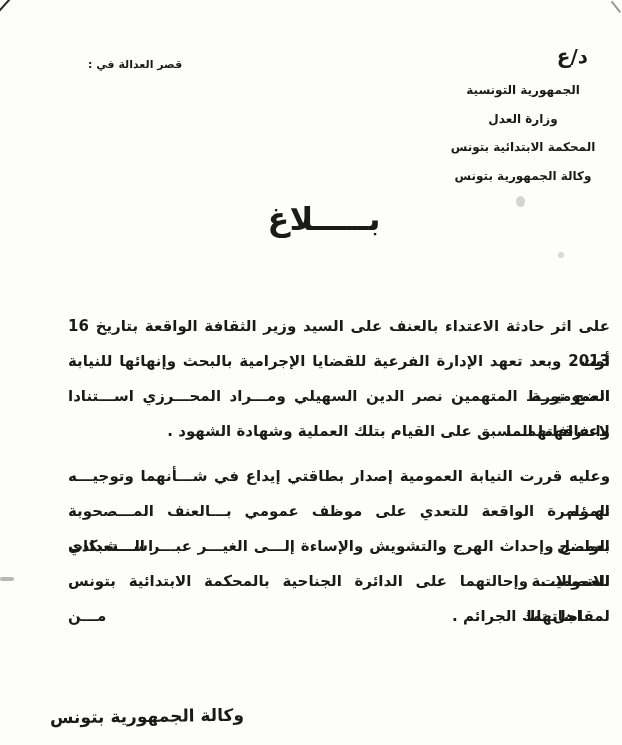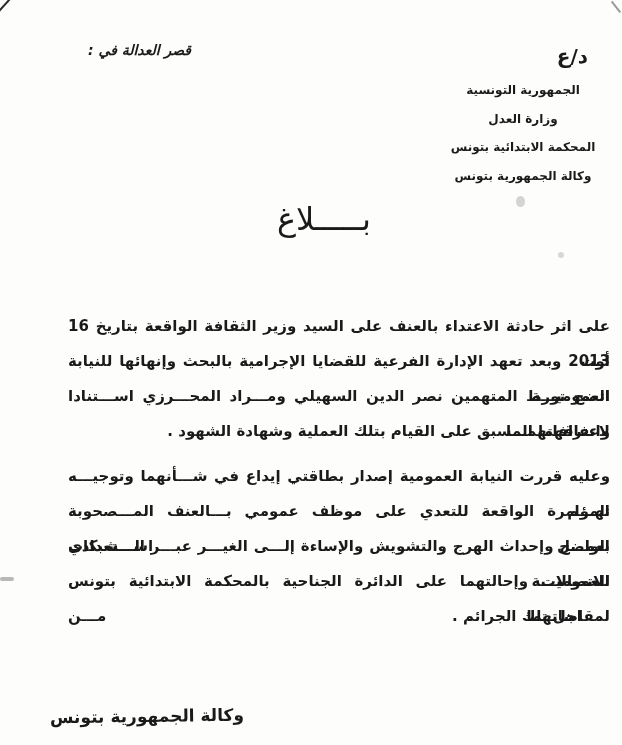--- a/index.html
+++ b/index.html
@@ -11,27 +11,26 @@
     background: #fdfdfb;
     color: #1a1a1a;
     font-family: "DejaVu Sans", sans-serif;
     direction: rtl;
     overflow: hidden;
   }
 
   
   .location-label {
     position: absolute;
-    top: 42px;
+    top: 58px;
     left: 88px;
-    font-size: 14px;
+    font-size: 11px;
     font-weight: bold;
     direction: rtl;
     white-space: nowrap;
-    font-style: italic;
   }
   .case-ref {
     position: absolute;
     top: 44px;
     left: 540px;
     width: 48px;
     text-align: right;
     font-size: 20px;
     font-weight: bold;
   }
@@ -49,21 +48,21 @@
 
   
   .title {
     position: absolute;
     top: 200px;
     left: 36px;
     width: 576px;
     margin: 0;
     text-align: center;
     font-size: 32px;
-    font-weight: normal;
+    font-weight: bold;
     letter-spacing: 1px;
   }
 
   
   .body-text {
     position: absolute;
     top: 309px;
     left: 36px;
     width: 574px;
     font-size: 15px;

